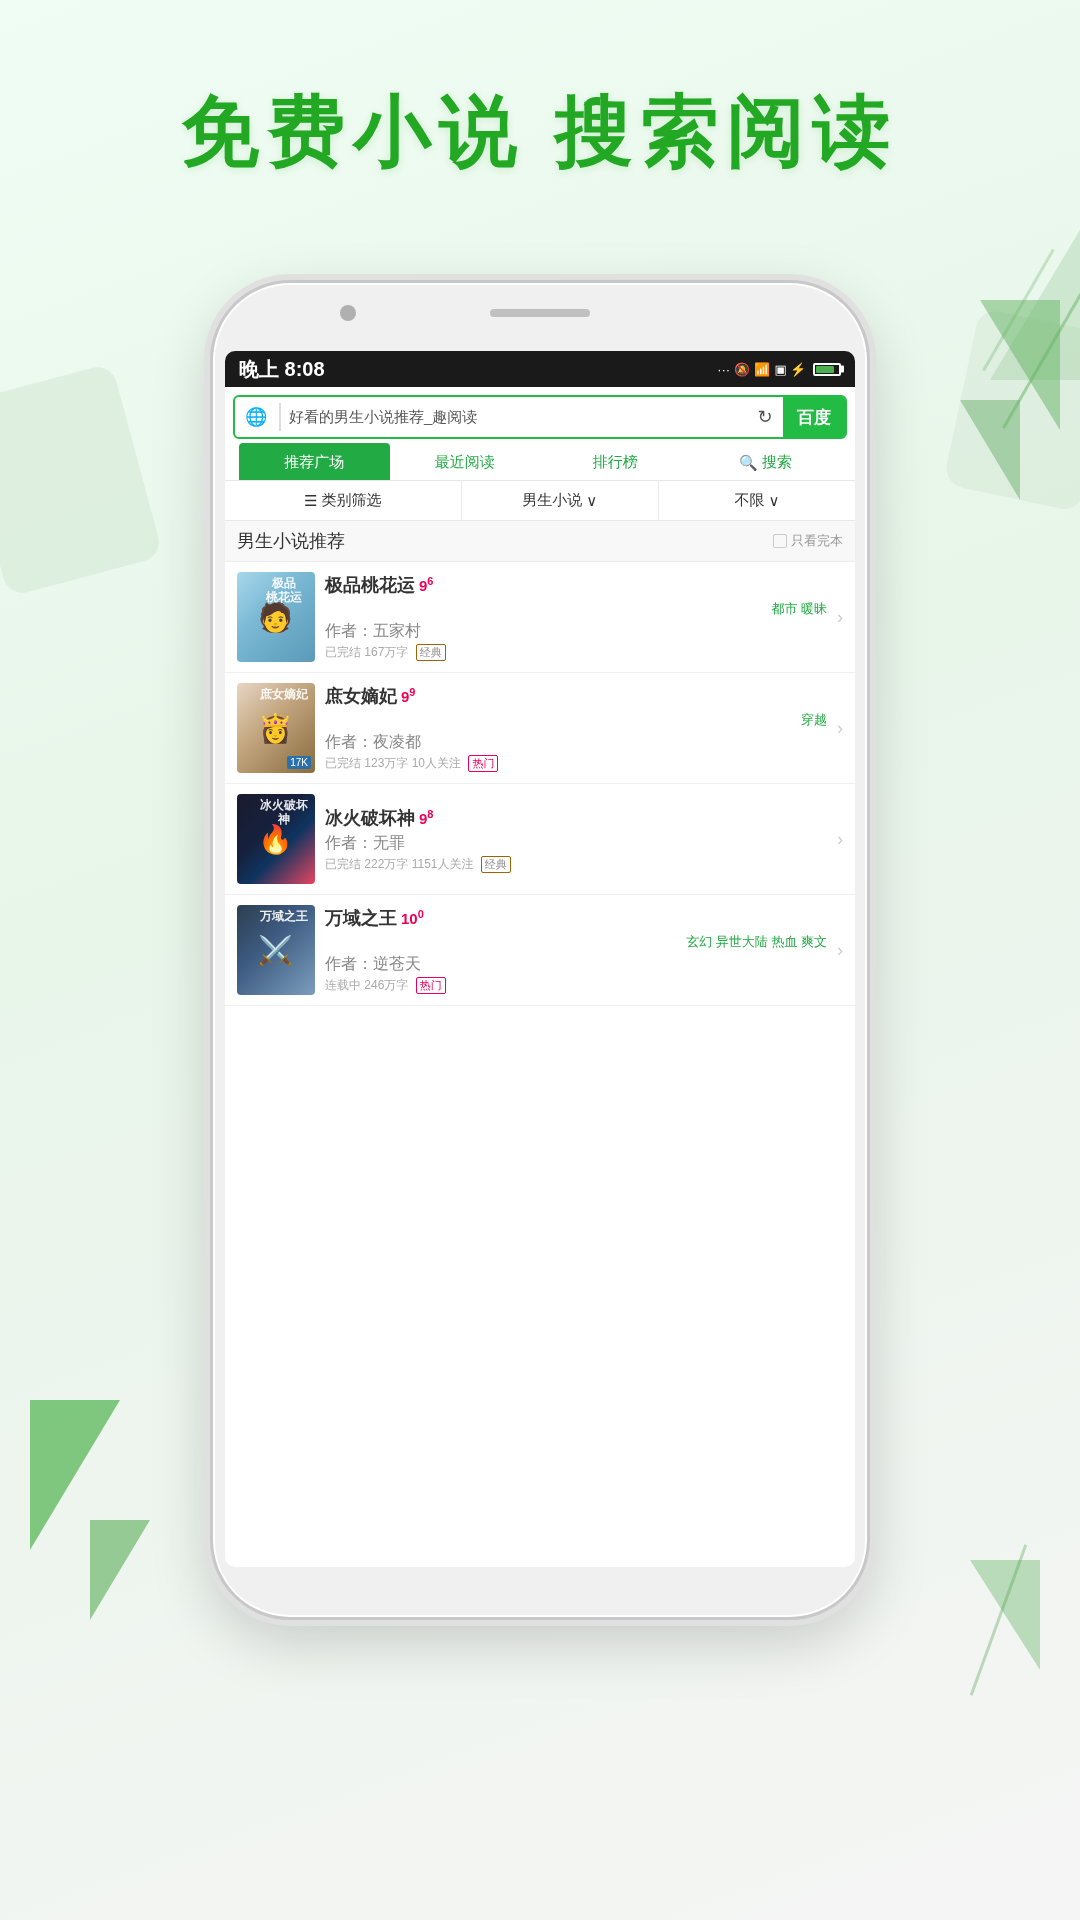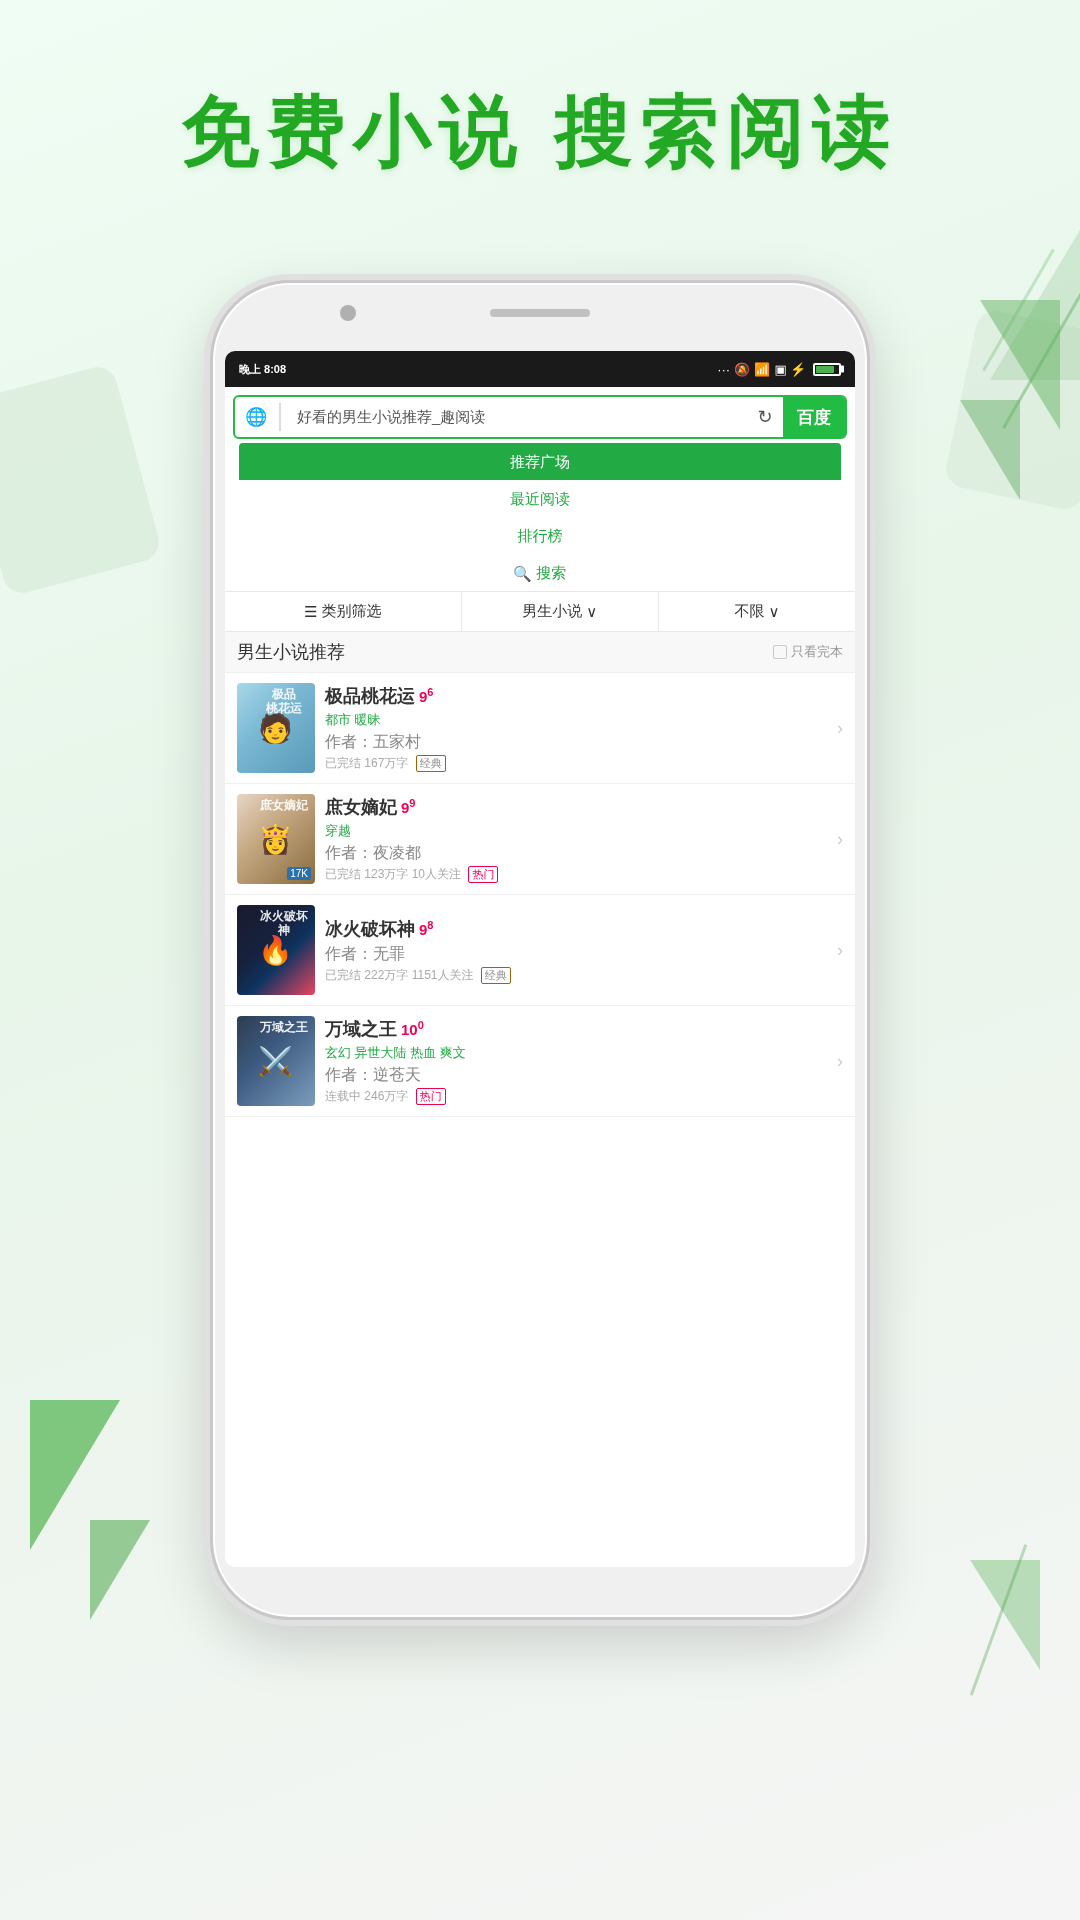--- a/index.html
+++ b/index.html
@@ -176,21 +176,21 @@
       background: #1a1a1a;
       color: #fff;
       display: flex;
       justify-content: space-between;
       align-items: center;
       padding: 0 14px;
       height: 36px;
       flex-shrink: 0;
     }
     .status-time {
-      font-size: 11px;
+      font-size: 20px;
       font-weight: 600;
     }
     .status-icons {
       display: flex;
       align-items: center;
       gap: 4px;
       font-size: 13px;
     }
     .battery-icon {
       display: inline-block;
@@ -245,21 +245,21 @@
     .browser-divider {
       width: 2px;
       height: 28px;
       background: #ddd;
       flex-shrink: 0;
     }
     .browser-url {
       flex: 1;
       font-size: 15px;
       color: #555;
-      padding: 0 16px;
+      padding: 0 8px;
       white-space: nowrap;
       overflow: hidden;
     }
     .browser-refresh {
       width: 36px;
       height: 36px;
       display: flex;
       align-items: center;
       justify-content: center;
       color: #555;
@@ -278,21 +278,20 @@
       border-radius: 0 3px 3px 0;
       flex-shrink: 0;
     }
 
     
     .nav-tabs {
       display: flex;
       border-bottom: 1px solid #e8e8e8;
       padding: 0 14px;
       flex-shrink: 0;
-      flex-direction: column;
     }
     .nav-tab {
       flex: 1;
       text-align: center;
       padding: 10px 0 8px;
       font-size: 15px;
       color: #22aa44;
       position: relative;
     }
     .nav-tab.active {
@@ -418,20 +417,21 @@
       color: #e05;
       font-weight: 700;
     }
     .book-rating sup {
       font-size: 11px;
     }
     .book-tags {
       font-size: 13px;
       color: #22aa44;
       margin-bottom: 3px;
+      text-align: right;
     }
     .book-author {
       font-size: 16px;
       color: #888;
       margin-bottom: 2px;
     }
     .book-stats {
       font-size: 12px;
       color: #aaa;
     }

